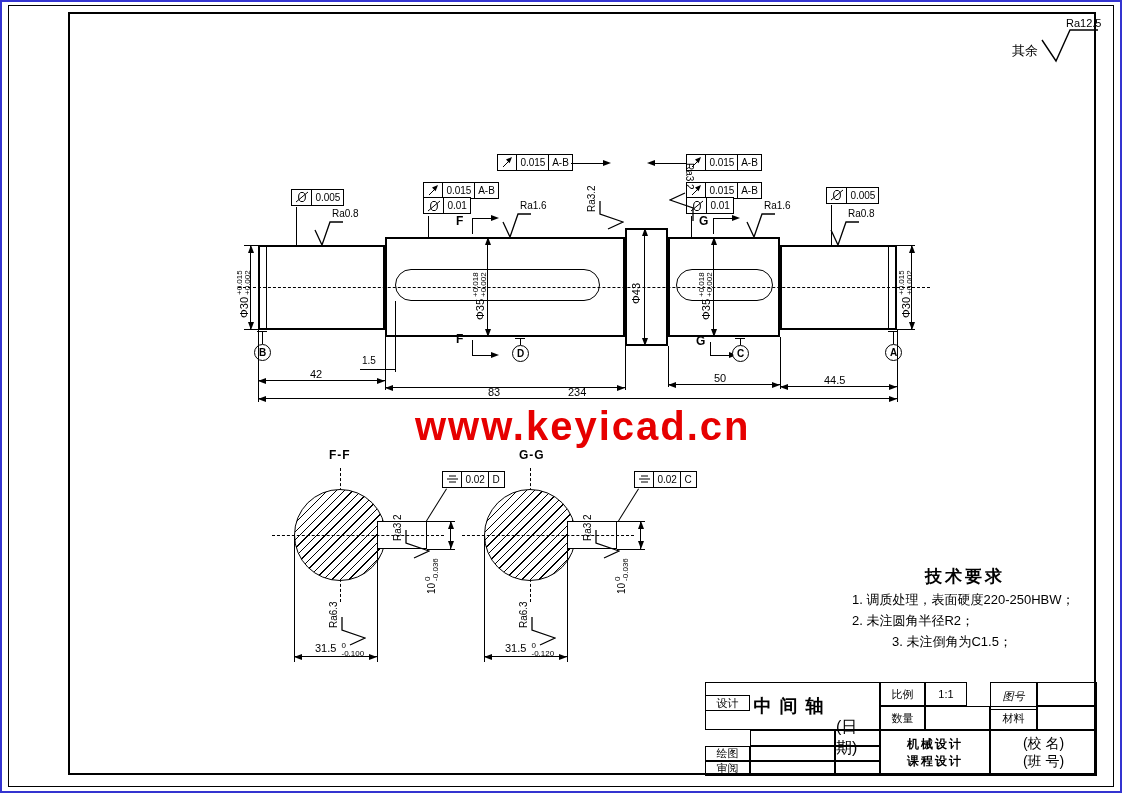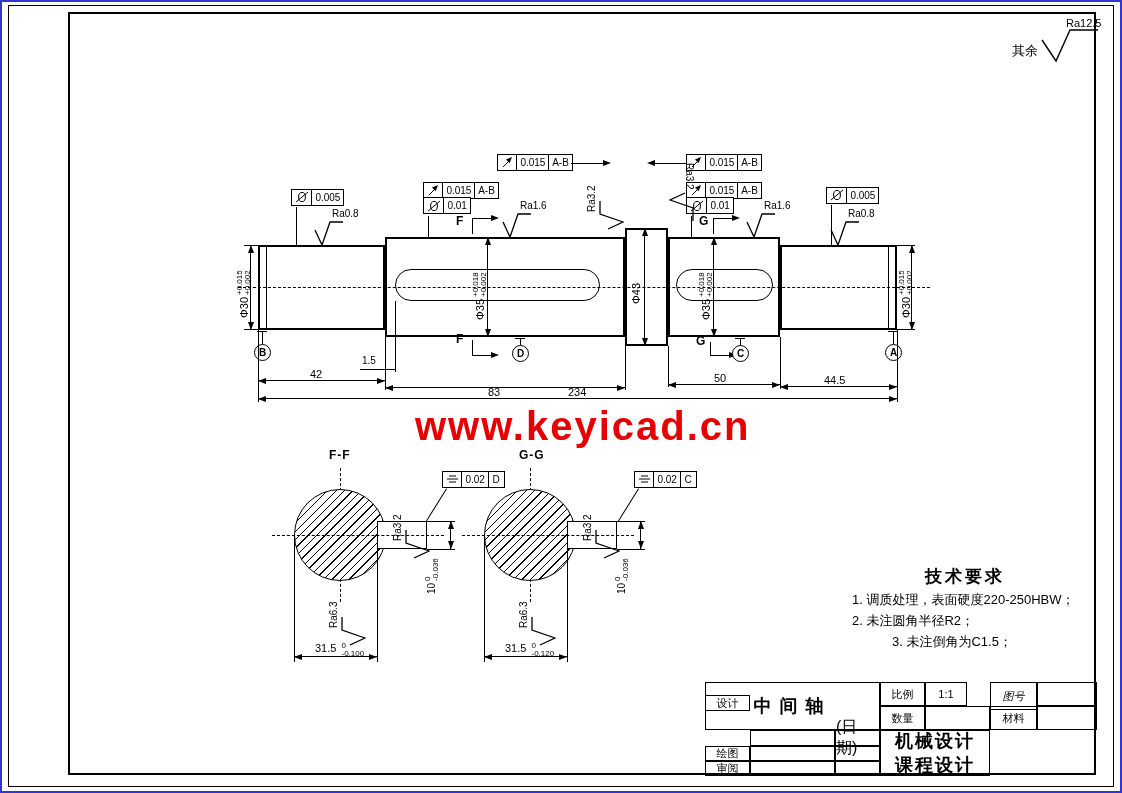--- a/index.html
+++ b/index.html
@@ -435,19 +435,23 @@
   <div class="tb-cell" style="left:705px;top:695px;width:45px;height:16px;">设计</div>
   <div class="tb-cell" style="left:750px;top:730px;width:85px;height:16px;"></div>
   <div class="tb-cell" style="left:835px;top:730px;width:45px;height:16px;font-size:16px;">(日 期)</div>
   <div class="tb-cell" style="left:705px;top:746px;width:45px;height:15px;">绘图</div>
   <div class="tb-cell" style="left:750px;top:746px;width:85px;height:15px;"></div>
   <div class="tb-cell" style="left:835px;top:746px;width:45px;height:15px;"></div>
   <div class="tb-cell" style="left:705px;top:761px;width:45px;height:15px;">审阅</div>
   <div class="tb-cell" style="left:750px;top:761px;width:85px;height:15px;"></div>
   <div class="tb-cell" style="left:835px;top:761px;width:45px;height:15px;"></div>
 
-  <div class="tb-cell" style="left:880px;top:730px;width:110px;height:46px;flex-direction:column;font-size:18px;font-weight:bold;letter-spacing:2px;">
+  <div class="tb-cell" style="left:880px;top:730px;width:110px;height:46px;flex-direction:column;font-size:12px;font-weight:bold;letter-spacing:2px;">
     <span>机械设计</span>
     <span>课程设计</span>
   </div>
+  <div class="tb-cell" style="left:990px;top:730px;width:107px;height:46px;flex-direction:column;font-size:14px;">
+    <span>(校 名)</span>
+    <span>(班 号)</span>
+  </div>
 
   <div class="wm" style="left:415px;top:404px;font-size:40px;letter-spacing:2px;">www.keyicad.cn</div>
 </div>
 
 </body></html>

